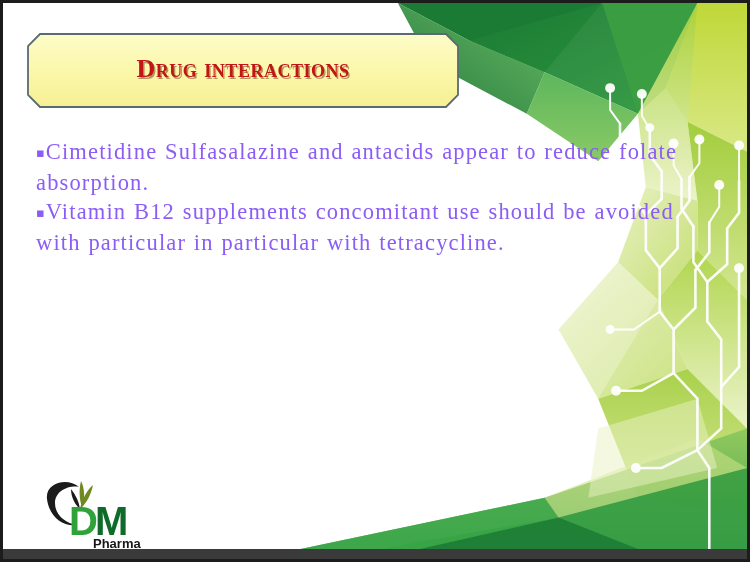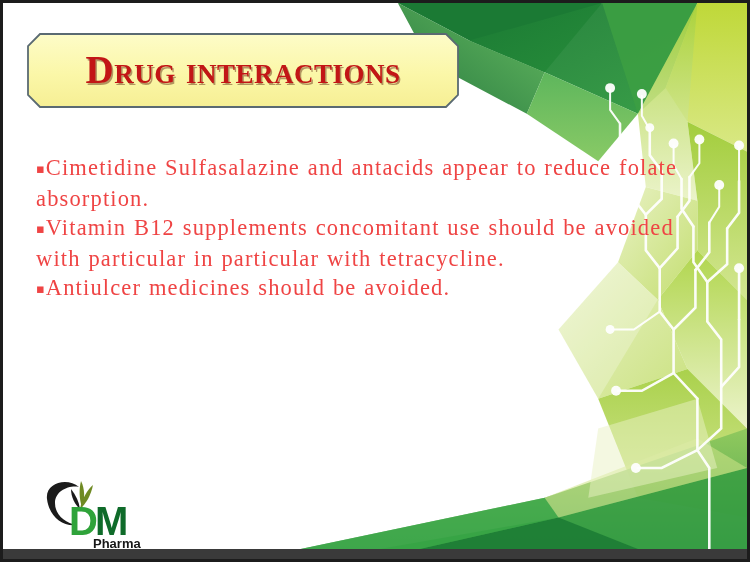--- a/index.html
+++ b/index.html
@@ -44,39 +44,39 @@
   }
   #title-text {
     position: absolute;
     inset: 0;
     display: flex;
     align-items: center;
     justify-content: center;
     font-family: "Liberation Serif", "DejaVu Serif", serif;
     font-variant: small-caps;
     font-weight: bold;
-    font-size: 39px;
+    font-size: 26px;
     letter-spacing: 0.5px;
     color: #c21616;
     text-shadow: 1.5px 1.5px 0 rgba(90,30,10,0.45);
     white-space: nowrap;
     padding-bottom: 3px;
   }
 
   
   #body-text {
     position: absolute;
     left: 33px;
-    top: 150px;
+    top: 134px;
     width: 660px;
     z-index: 6;
     font-family: "Liberation Serif", "DejaVu Serif", serif;
     font-size: 22.5px;
     line-height: 29.5px;
-    color: #ef4444;
+    color: #8b5cf6;
     letter-spacing: 1.15px;
     word-spacing: 1px;
   }
   #body-text .para {
     margin: 0;
     text-indent: 0;
   }
   #body-text .bullet {
     font-family: "DejaVu Sans", sans-serif;
     font-size: 13px;
@@ -249,23 +249,20 @@
     <div id="title-text">Drug interactions</div>
   </div>
 
   <div id="body-text">
     <p class="para">
       <span class="bullet">▪</span><span>Cimetidine Sulfasalazine and antacids appear to reduce folate absorption.</span>
     </p>
     <p class="para">
       <span class="bullet">▪</span><span>Vitamin B12 supplements concomitant use should be avoided with particular in particular with tetracycline.</span>
     </p>
-    <p class="para">
-      <span class="bullet">▪</span><span>Antiulcer medicines should be avoided.</span>
-    </p>
   </div>
 
   <div id="logo">
     <svg width="120" height="74" viewBox="0 0 120 74" aria-hidden="true">
 
       <path d="M6,22 C4,6 26,0 38,10 C28,8 14,14 14,26 C14,38 24,46 36,48 C20,50 8,38 6,22 Z" fill="#1b1b1b"></path>
 
       <path d="M40,4 C44,12 44,22 41,30 C38,22 38,12 40,4 Z" fill="#6f8a23"></path>
       <path d="M52,8 C50,18 45,27 39,32 C41,22 46,13 52,8 Z" fill="#6f8a23"></path>
       <path d="M30,12 C35,18 38,25 39,32 C34,28 30,20 30,12 Z" fill="#1b1b1b"></path>

